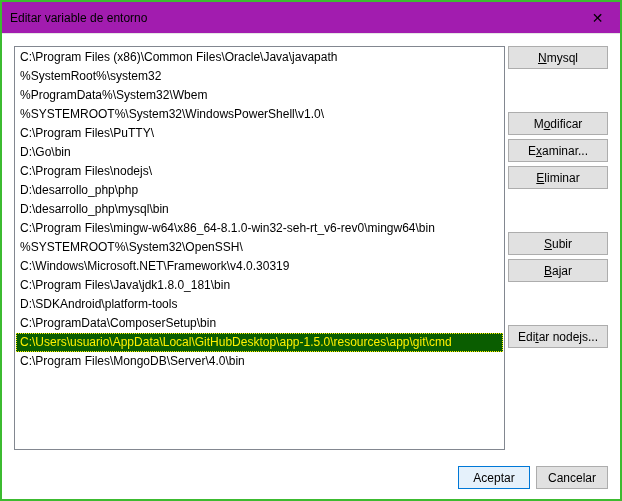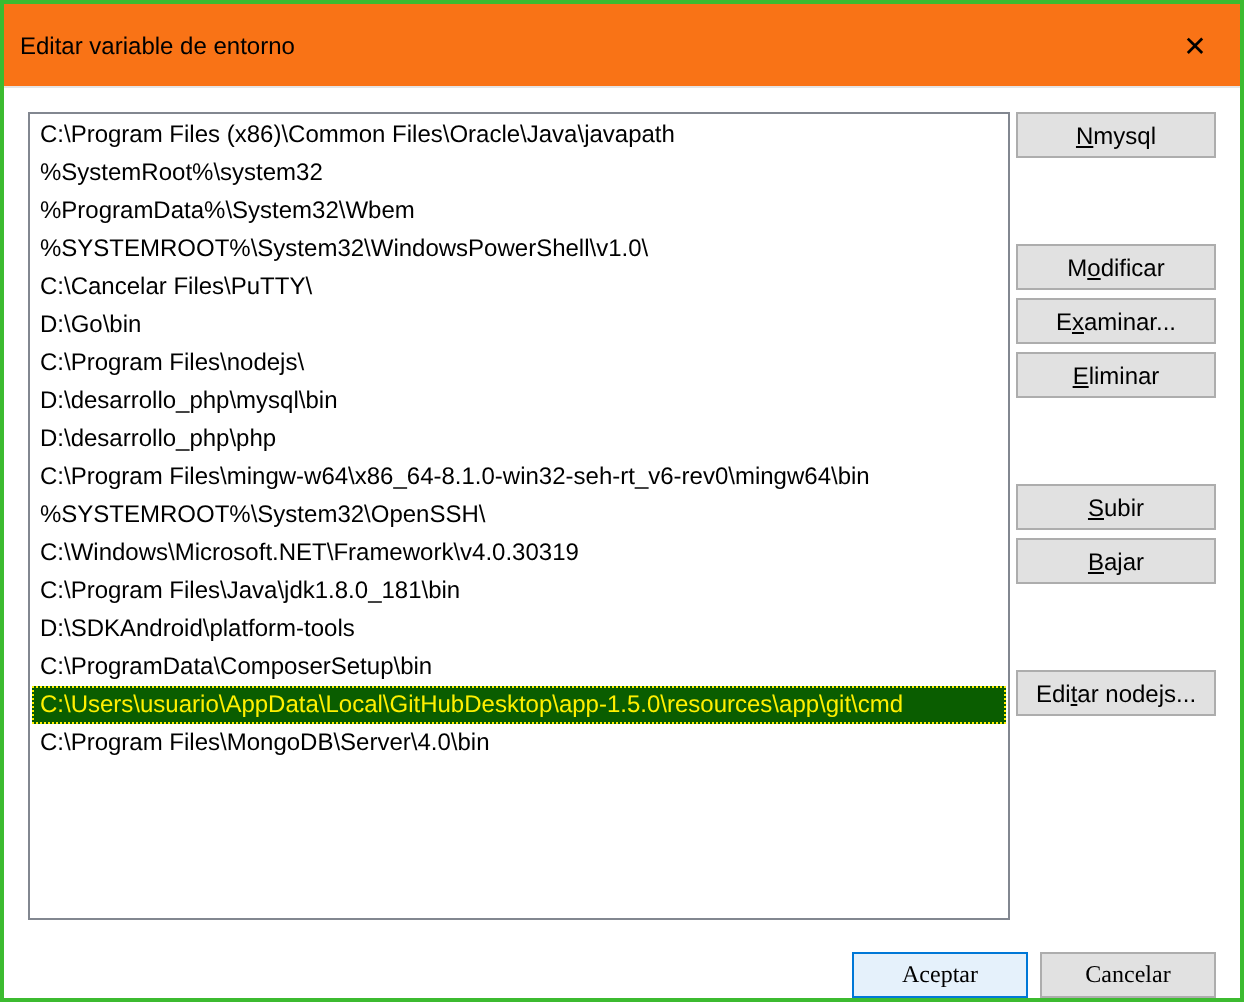--- a/index.html
+++ b/index.html
@@ -7,22 +7,22 @@
     margin: 0;
     font-family: "Segoe UI", Tahoma, sans-serif;
     font-size: 12px;
     background: #fff;
     width: 622px;
     height: 501px;
     overflow: hidden;
     border: 2px solid #3cbb30;
   }
   .titlebar {
-    height: 42px;
-    background: #f97316;
+    height: 32px;
+    background: #a21caf;
     border-bottom: 1px solid #e5e5e5;
     display: flex;
     align-items: center;
     padding: 0 0 0 8px;
     color: #000;
     font-size: 12px;
   }
   .title-text { flex: 1; }
   .close-btn {
     width: 45px;
@@ -89,21 +89,21 @@
     padding: 0;
   }
   .btn .u { text-decoration: underline; }
   .spacer { height: 35px; }
   .bottom-row {
     display: flex;
     justify-content: flex-end;
     gap: 6px;
     padding-top: 16px;
   }
-  .bottom-row .btn { width: 88px; font-family: Liberation Serif, serif; }
+  .bottom-row .btn { width: 72px; }
   .btn.default {
     border: 1px solid #0078d7;
     background: #e5f1fb;
   }
 </style>
 </head>
 <body>
 
 <div class="titlebar">
   <span class="title-text">Editar variable de entorno</span>
@@ -113,25 +113,25 @@
 </div>
 
 <div class="content">
   <div class="main-row">
 
     <div class="listbox" id="listbox">
         <div class="list-item">C:\Program Files (x86)\Common Files\Oracle\Java\javapath</div>
         <div class="list-item">%SystemRoot%\system32</div>
         <div class="list-item">%ProgramData%\System32\Wbem</div>
         <div class="list-item">%SYSTEMROOT%\System32\WindowsPowerShell\v1.0\</div>
-        <div class="list-item">C:\Cancelar Files\PuTTY\</div>
+        <div class="list-item">C:\Program Files\PuTTY\</div>
         <div class="list-item">D:\Go\bin</div>
         <div class="list-item">C:\Program Files\nodejs\</div>
+        <div class="list-item">D:\desarrollo_php\php</div>
         <div class="list-item">D:\desarrollo_php\mysql\bin</div>
-        <div class="list-item">D:\desarrollo_php\php</div>
         <div class="list-item">C:\Program Files\mingw-w64\x86_64-8.1.0-win32-seh-rt_v6-rev0\mingw64\bin</div>
         <div class="list-item">%SYSTEMROOT%\System32\OpenSSH\</div>
         <div class="list-item">C:\Windows\Microsoft.NET\Framework\v4.0.30319</div>
         <div class="list-item">C:\Program Files\Java\jdk1.8.0_181\bin</div>
         <div class="list-item">D:\SDKAndroid\platform-tools</div>
         <div class="list-item">C:\ProgramData\ComposerSetup\bin</div>
         <div class="list-item selected">C:\Users\usuario\AppData\Local\GitHubDesktop\app-1.5.0\resources\app\git\cmd</div>
         <div class="list-item">C:\Program Files\MongoDB\Server\4.0\bin</div>
       </div>
 

